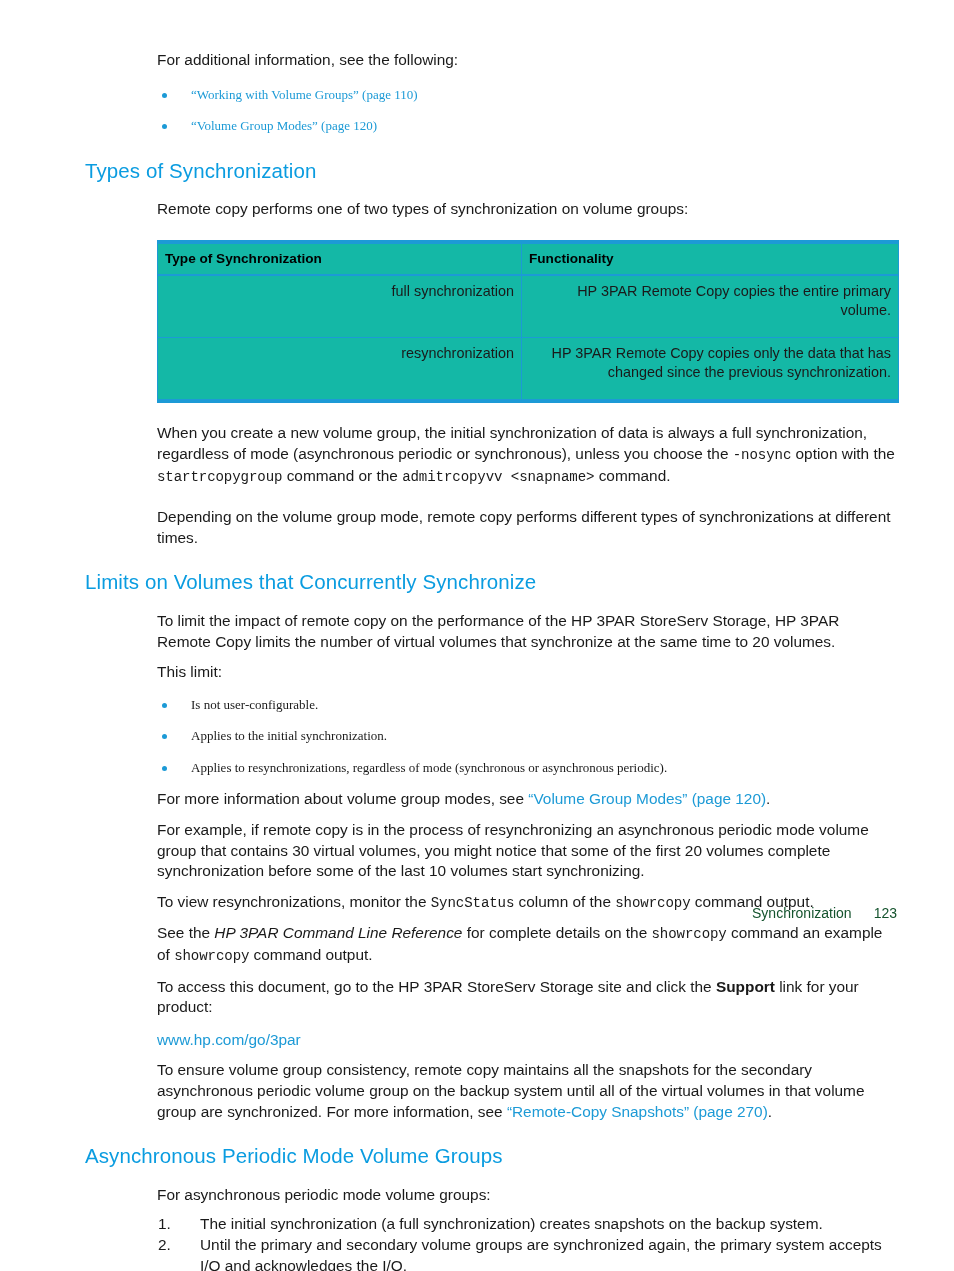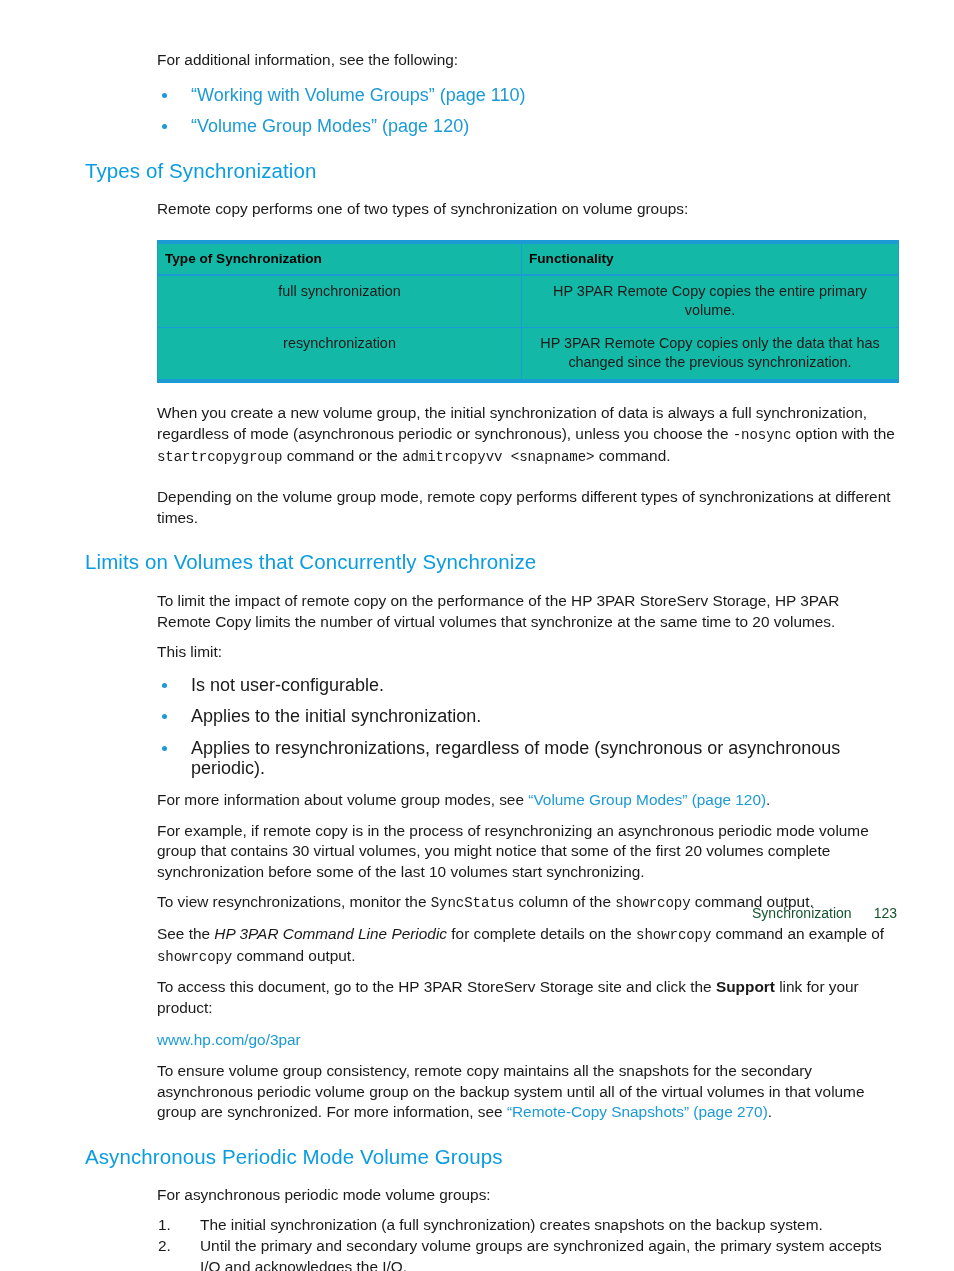--- a/index.html
+++ b/index.html
@@ -70,23 +70,24 @@
 
   
   ul.bullets {
     list-style: none;
     margin: 0;
     padding: 0;
   }
   ul.bullets > li {
     position: relative;
     padding-left: 34px;
-    font-size: 18px;
+    font-size: 13px;
     line-height: 20.6px;
     margin-bottom: 11px;
+    font-family: Liberation Serif, serif;
   }
   ul.bullets > li:last-child { margin-bottom: 0; }
   ul.bullets > li::before {
     content: "";
     position: absolute;
     left: 5px;
     top: 8px;
     width: 5px;
     height: 5px;
     border-radius: 50%;
@@ -135,22 +136,22 @@
     font-weight: bold;
     text-align: left;
     padding: 7px 7px 8px 7px;
     vertical-align: top;
     color: #000;
   }
   table.doc-table tr.body-row td {
     border: 1px solid #1c9ad6;
     font-size: 14.4px;
     line-height: 18.6px;
-    text-align: center;
-    padding: 6px 7px 8px 7px;
+    text-align: right;
+    padding: 6px 7px 18px 7px;
     vertical-align: top;
     font-weight: 400;
     color: #1a1a1a;
   }
   table.doc-table tr.body-row.last-row td {
     border-bottom: 4px solid #1c9ad6;
   }
   col.c1 { width: 364px; }
   col.c2 { width: 377px; }
 
@@ -291,21 +292,21 @@
 
   <div class="sp-10"></div>
 
   <div class="body-col">
     <p class="para"><span>To view resynchronizations, monitor the </span><code>SyncStatus</code><span> column of the </span><code>showrcopy</code><span> command output.</span></p>
   </div>
 
   <div class="sp-10"></div>
 
   <div class="body-col">
-    <p class="para"><span>See the </span><span class="ital">HP 3PAR Command Line Periodic</span><span> for complete details on the </span><code>showrcopy</code><span> command an example of </span><code>showrcopy</code><span> command output.</span></p>
+    <p class="para"><span>See the </span><span class="ital">HP 3PAR Command Line Reference</span><span> for complete details on the </span><code>showrcopy</code><span> command an example of </span><code>showrcopy</code><span> command output.</span></p>
   </div>
 
   <div class="sp-10"></div>
 
   <div class="body-col">
     <p class="para"><span>To access this document, go to the HP 3PAR StoreServ Storage site and click the </span><span class="bold">Support</span><span> link for your product:</span></p>
   </div>
 
   <div class="sp-12"></div>
 

